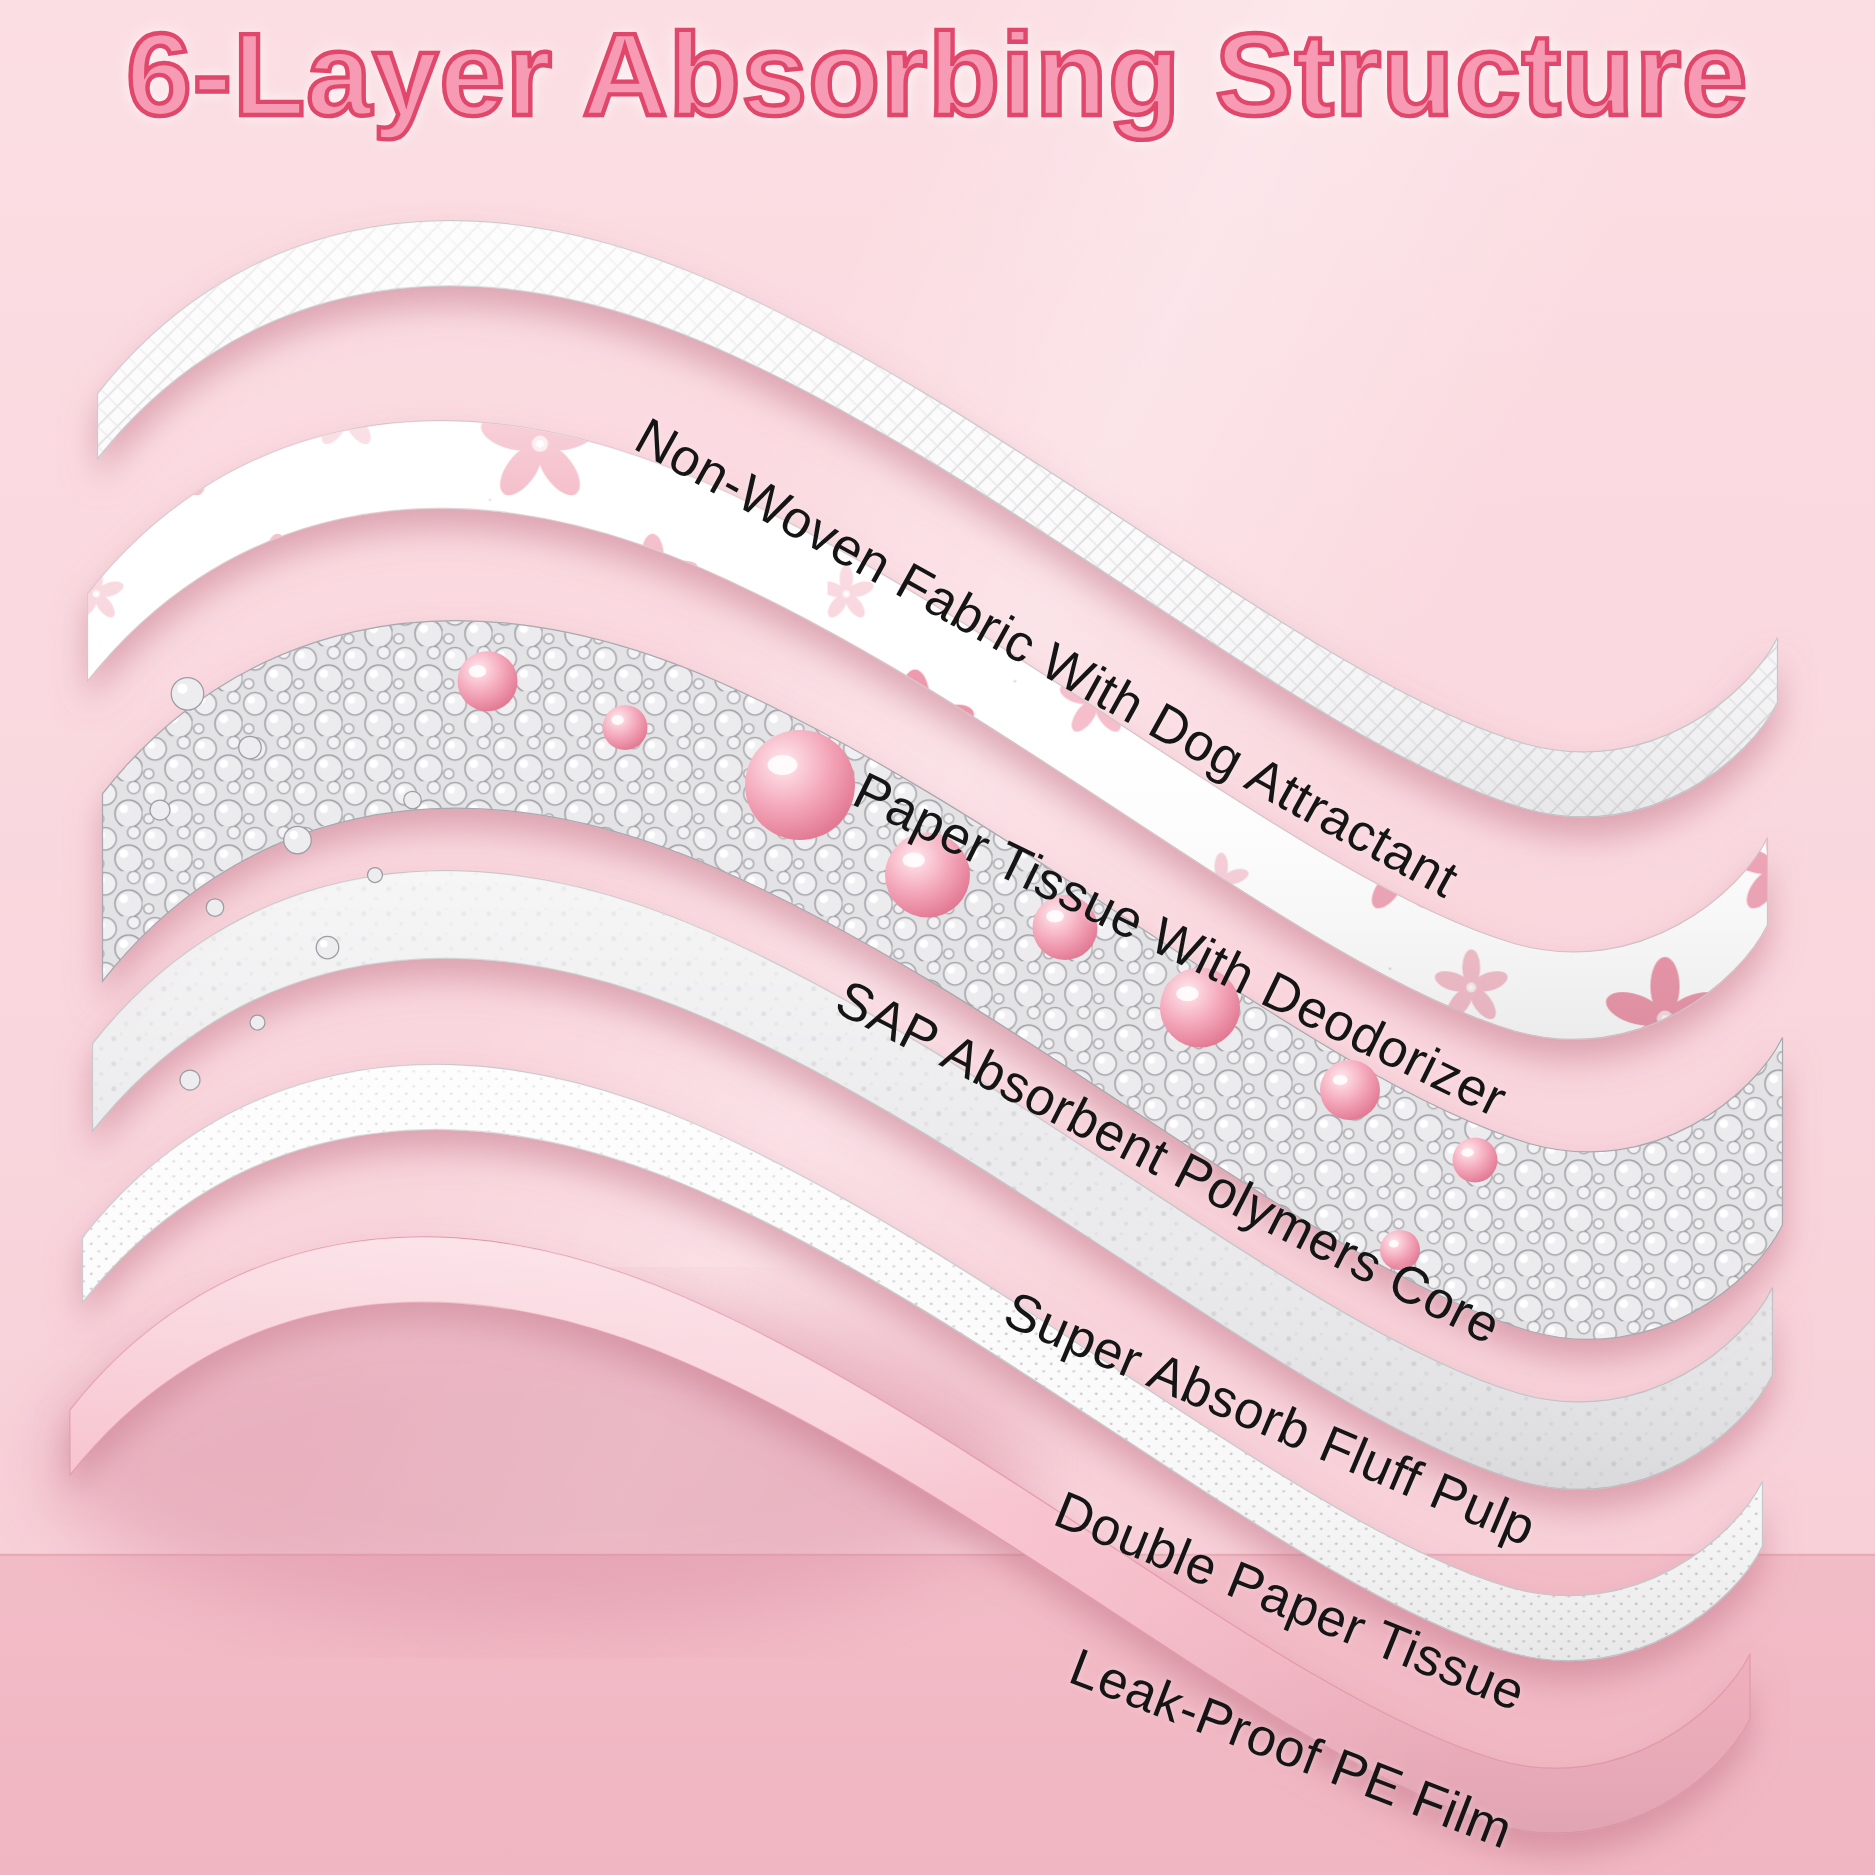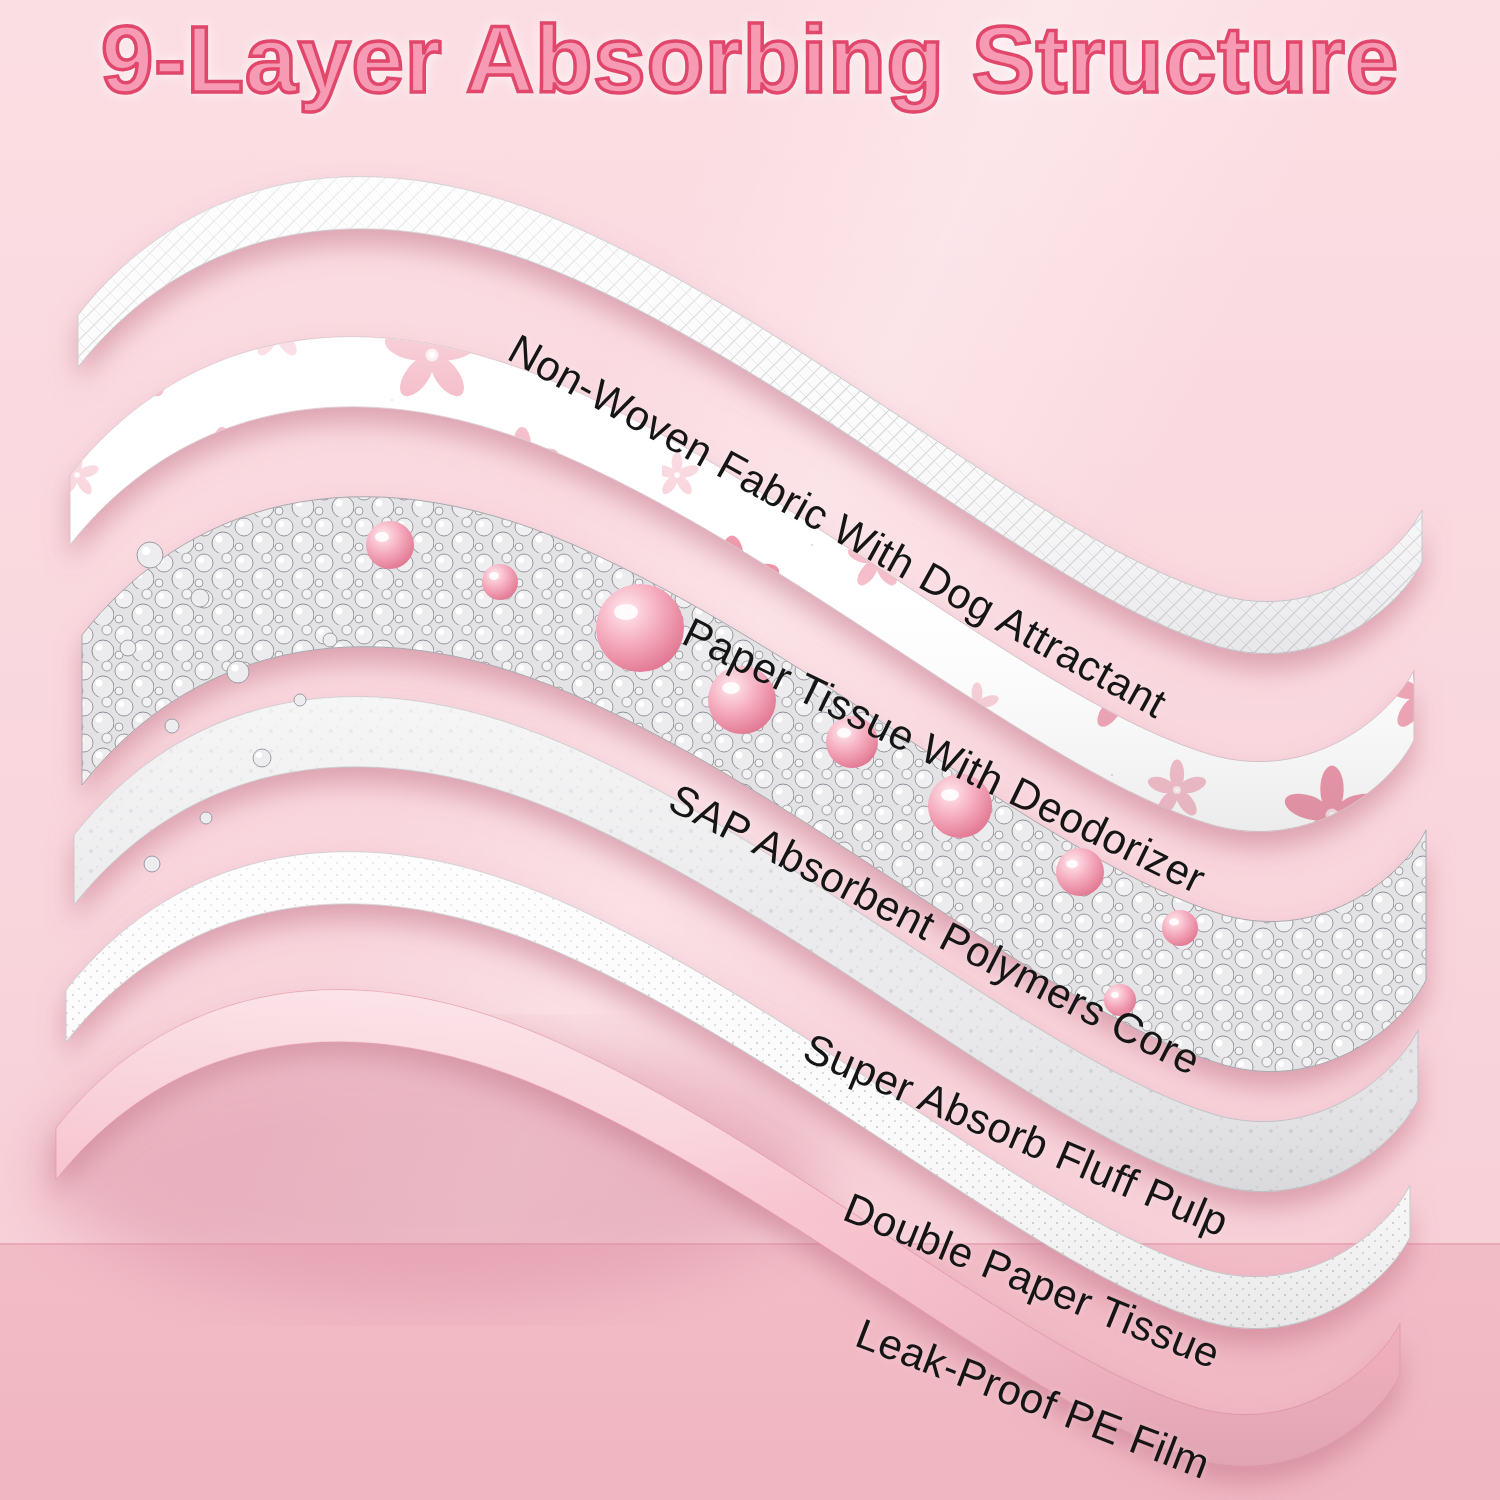--- a/index.html
+++ b/index.html
@@ -38,21 +38,21 @@
     text-shadow:0 0 6px rgba(255,255,255,.35);
   }
 </style>
 </head>
 <body>
 
 <div class="scene">
   <div class="sheen"></div>
   <div class="floor"></div>
 
-  <h1 class="title">9-Layer Absorbing Structure</h1>
+  <h1 class="title">6-Layer Absorbing Structure</h1>
 
   <svg class="layers-svg" width="1500" height="1500" viewBox="0 0 1500 1500">
     <defs>
       <filter id="ds" x="-10%" y="-10%" width="120%" height="140%">
         <feDropShadow dx="0" dy="16" stdDeviation="13" flood-color="#c06d83" flood-opacity="0.5"></feDropShadow>
       </filter>
       <filter id="softblur">
           <feGaussianBlur stdDeviation="30"></feGaussianBlur>
         </filter>
 

